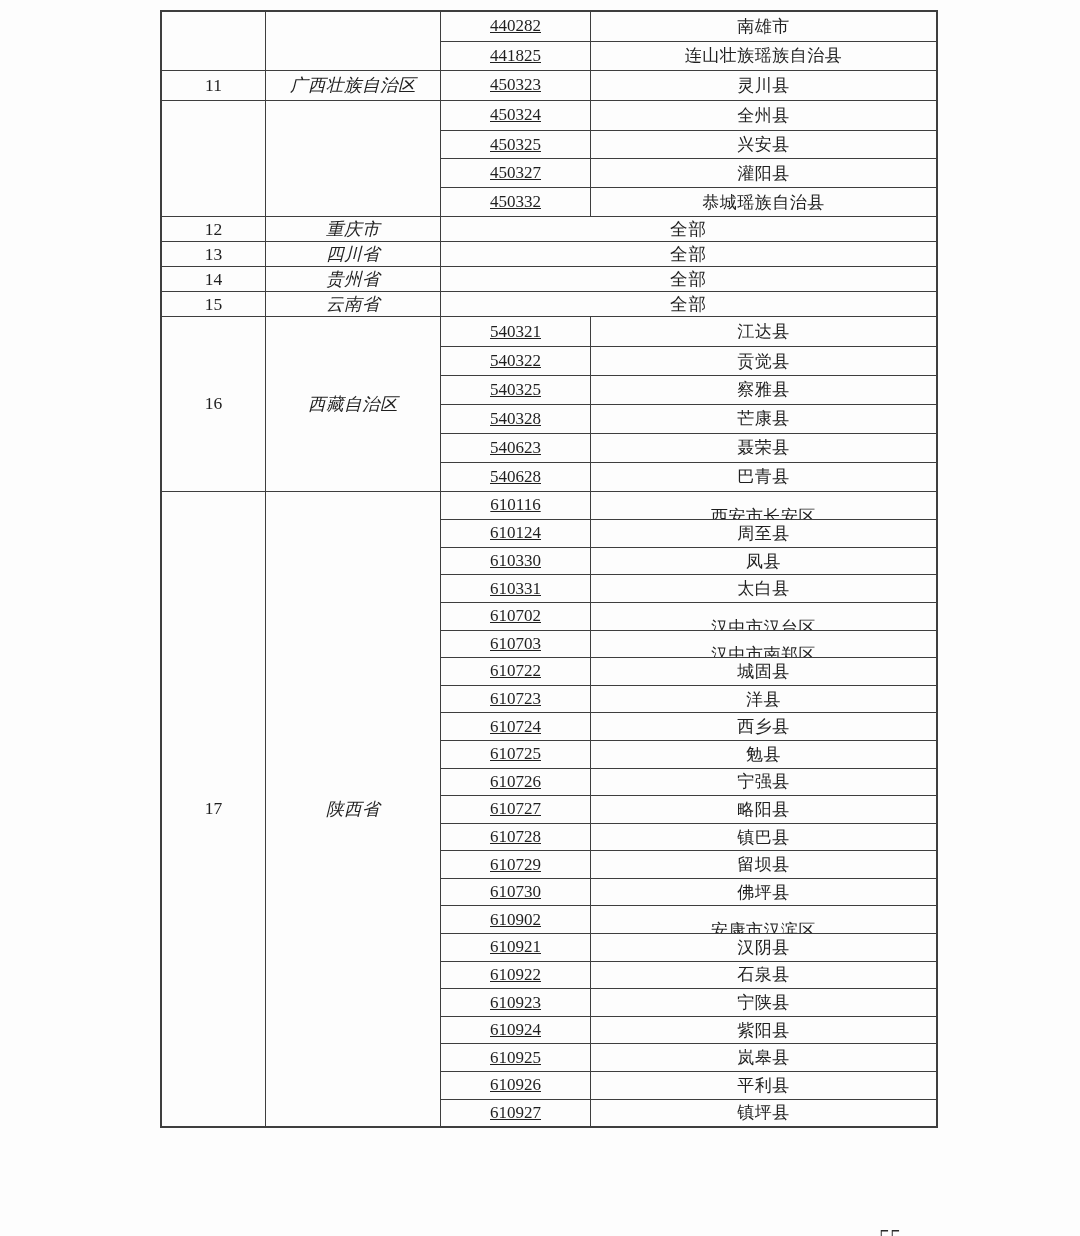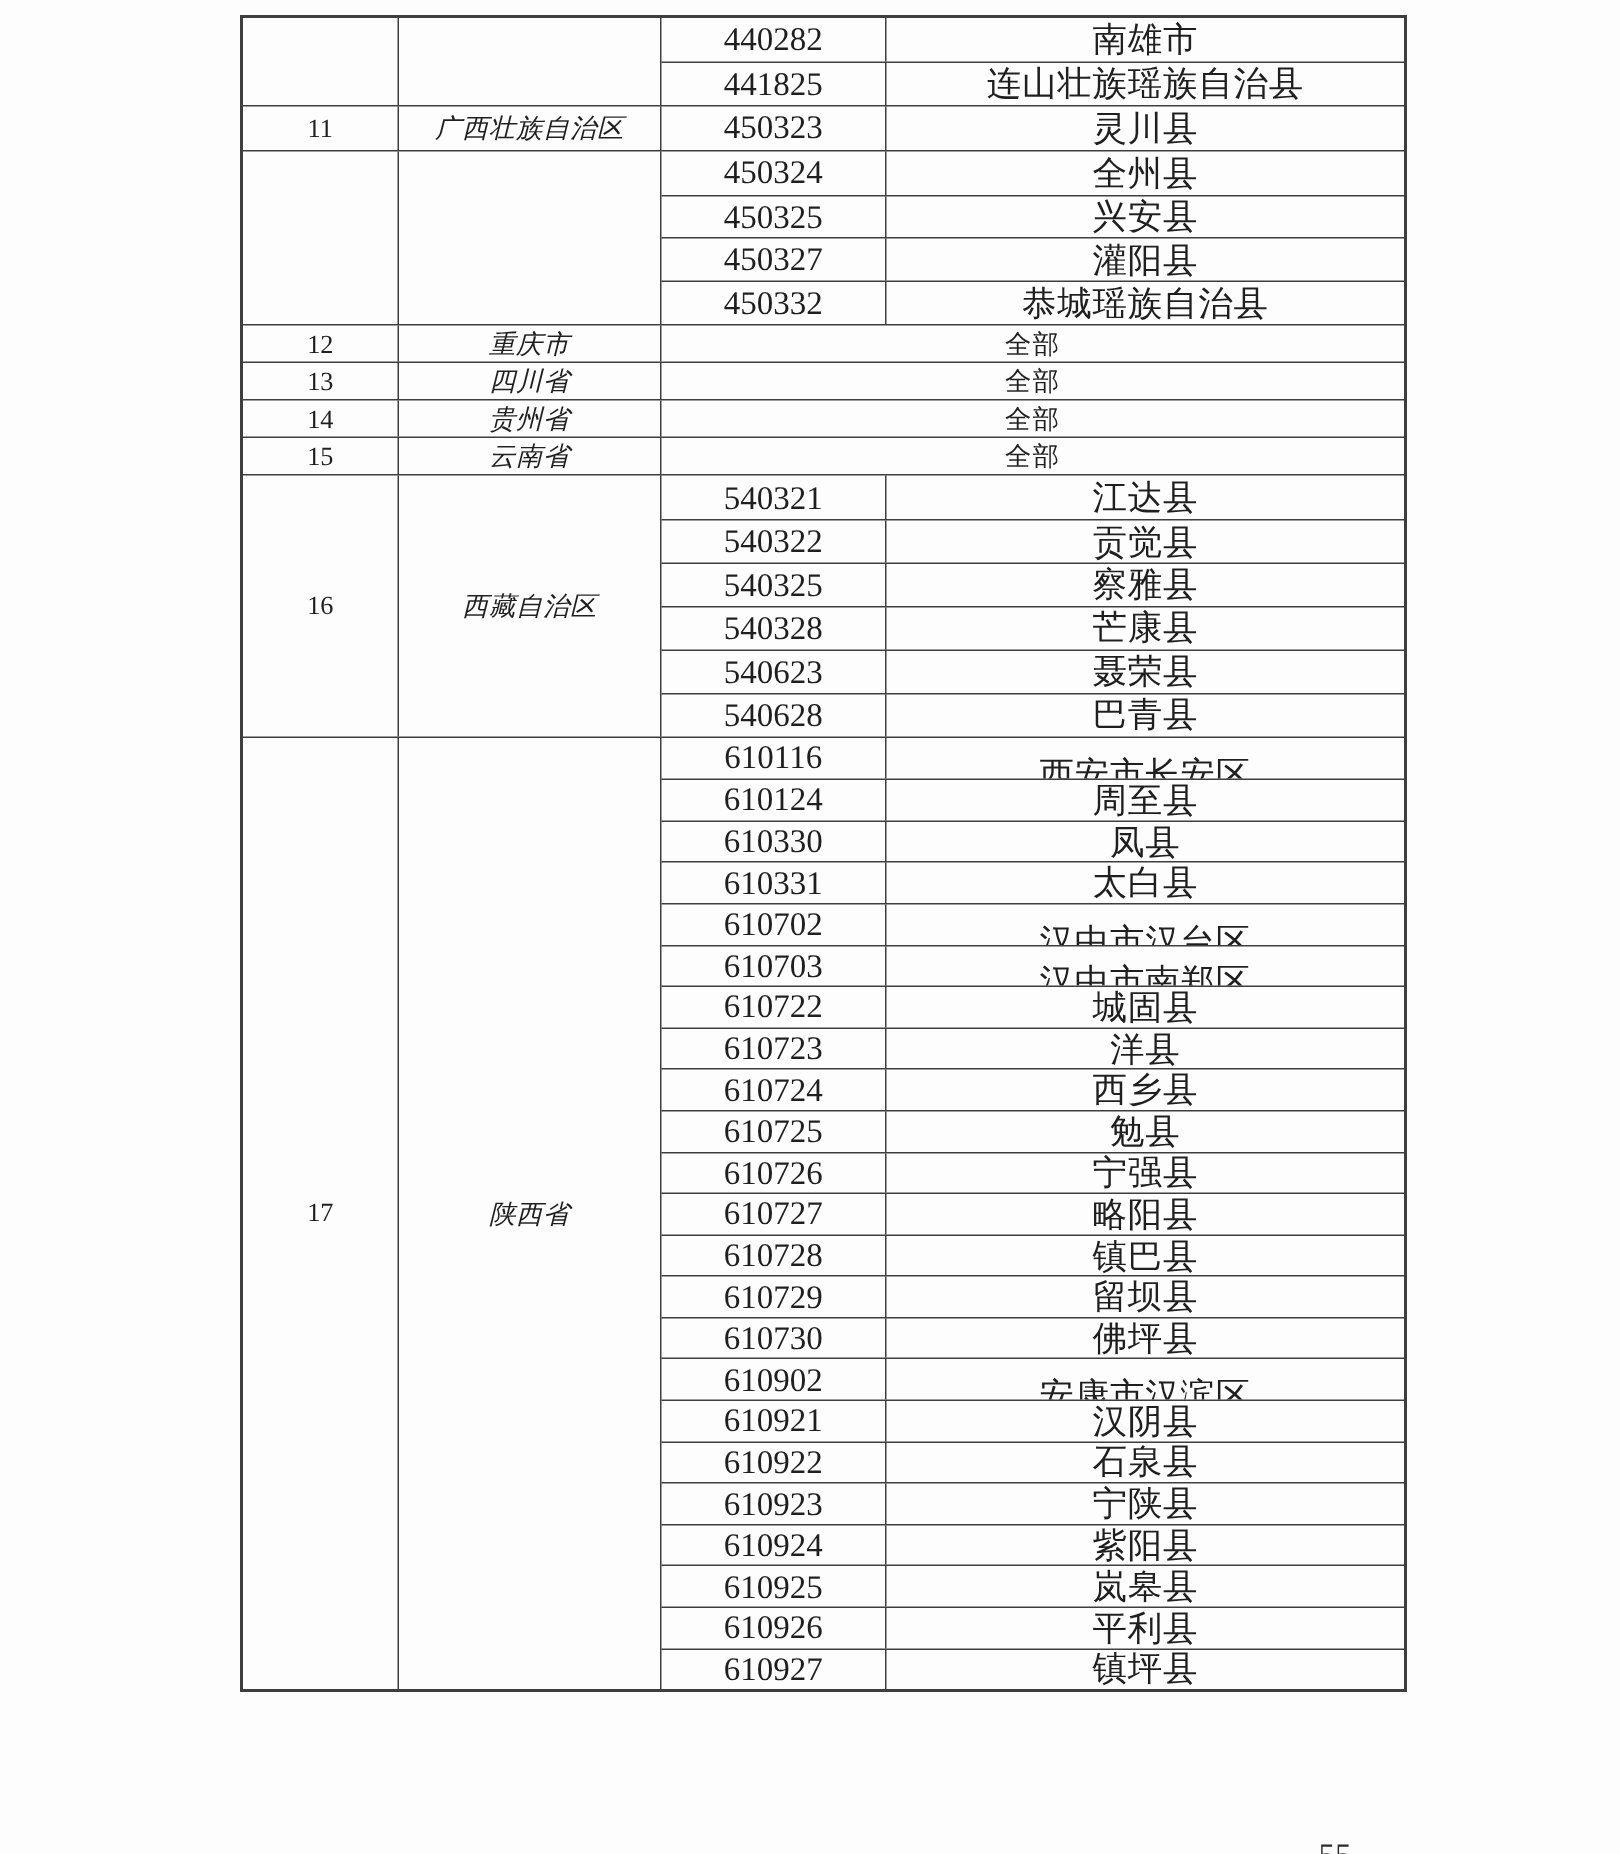--- a/index.html
+++ b/index.html
@@ -47,26 +47,27 @@
     display: flex;
     border-top: 1.5px solid var(--line);
     height: 28.9px;
   }
   .row:first-child { border-top: none; }
   .section.compact .row { height: 27.6px; }
   .cell-code {
     width: 150px;
     border-right: 1.5px solid var(--line);
     display: flex; align-items: center; justify-content: center;
-    font-size: 22px;
+    font-size: 17px;
+    text-decoration: underline;
   }
   .cell-name {
     flex: 1;
     display: flex; align-items: center; justify-content: center;
-    font-size: 23px;
+    font-size: 17px;
     letter-spacing: 0.5px;
     overflow: hidden;
     font-family: Liberation Serif, serif;
   }
   .cell-name.clipped > span { transform: translateY(11px); }
   .all-cell {
     flex: 1;
     height: 28.9px;
     display: flex; align-items: center; justify-content: center;
     font-size: 17.5px;

